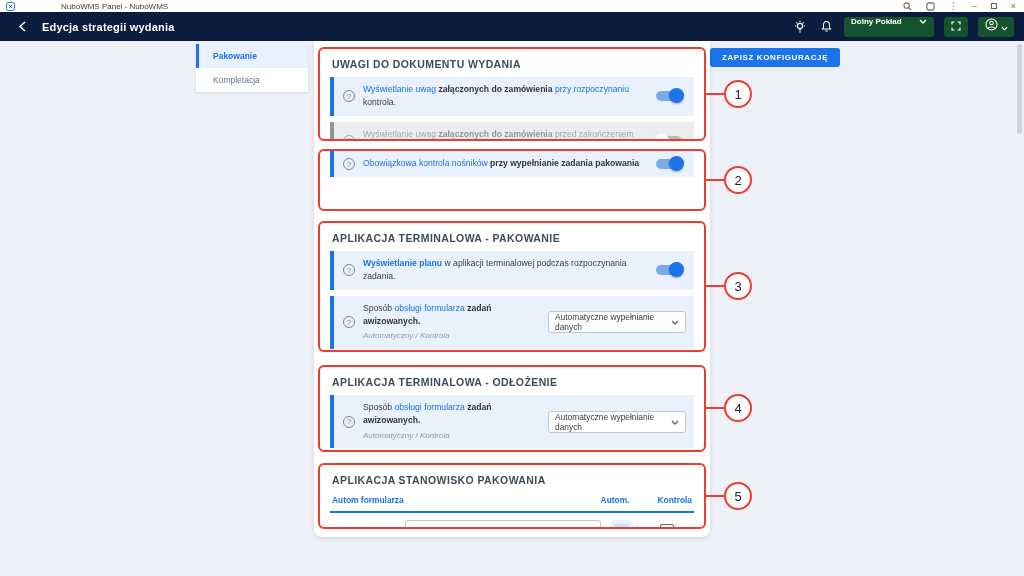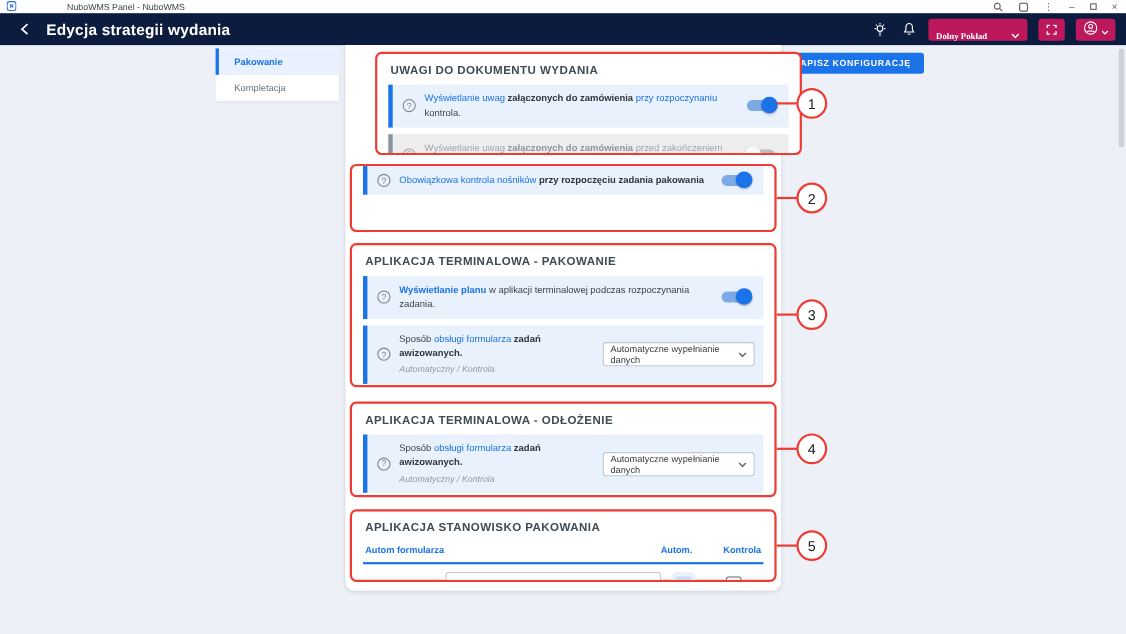--- a/index.html
+++ b/index.html
@@ -12,24 +12,24 @@
   .tb-left { display:flex; align-items:center; gap:5px; }
   .tb-title { font-size:8px; color:#3c4043; white-space:nowrap;padding-left:41px; }
   .tb-right { display:flex; align-items:center; gap:14px; padding-right:4px; }
   .tb-ic { font-size:9px; color:#5f6368; line-height:10px; display:flex; align-items:center; justify-content:center; }
   .maxbox { width:6px; height:6px; border:1px solid #5f6368; display:inline-block; }
 
   
   .appbar { position:absolute; left:0; top:12px; width:1024px; height:29px; background:#0c1c3e;
             display:flex; align-items:center; padding:0 10px 0 14px; }
   .back { width:16px; height:16px; display:flex; align-items:center; justify-content:center; margin-right:12px; cursor:pointer; }
-  .appbar-title { color:#ffffff; font-size:14px; font-weight:bold; letter-spacing:.2px; }
+  .appbar-title { color:#ffffff; font-size:11px; font-weight:bold; letter-spacing:.2px; }
   .appbar-right { margin-left:auto; display:flex; align-items:center; gap:10px; }
   .hd-ic { width:16px; height:16px; display:flex; align-items:center; justify-content:center; }
-  .hd-box { height:20px; background:#be185d; border-radius:3px; display:flex; align-items:flex-end; color:#fff;font-family:Liberation Serif, serif; }
+  .hd-box { height:20px; background:#14532d; border-radius:3px; display:flex; align-items:flex-start; color:#fff; }
   .wh-select { width:90px; justify-content:space-between; padding:0 7px; font-size:8px; font-weight:bold; }
   .fs-box { width:24px; justify-content:center; }
   .acct-box { width:36px; justify-content:center; gap:3px; }
 
   
   .sidebar { position:absolute; left:196px; top:44px; width:112px; background:#ffffff;
              box-shadow:0 1px 3px rgba(20,40,80,.10); }
   .side-item { height:24px; display:flex; align-items:center; padding-left:14px; font-size:8.5px;
                color:#68737e; border-left:3px solid transparent; cursor:pointer; }
   .side-item.active { background:#e8f1fd; border-left-color:#1a73e8; color:#1a73e8; font-weight:bold; }
@@ -185,21 +185,21 @@
 
 <div class="sidebar">
   <div class="side-item active">Pakowanie</div>
   <div class="side-item">Kompletacja</div>
 </div>
 
 <button class="save-btn">ZAPISZ KONFIGURACJĘ</button>
 
 <div class="card"></div>
 
-<div class="section" style="top:47px; height:94px;margin-left:23px;">
+<div class="section" style="top:47px; height:94px;">
   <div class="sec-title">UWAGI DO DOKUMENTU WYDANIA</div>
   <div class="row">
     <span class="help">?</span>
     <span class="rtext">
       <span class="lnk">Wyświetlanie uwag</span>
       <span class="bld">załączonych do zamówienia</span>
       <span class="lnk">przy rozpoczynaniu</span>
       <span>kontrola.</span>
     </span>
     <span class="toggle on">
@@ -219,21 +219,21 @@
   </div>
 </div>
 <div class="conn" style="top:93px;"></div>
 <div class="callout" style="top:80px;">1</div>
 
 <div class="section" style="top:149px; height:62px;">
   <div class="row">
     <span class="help">?</span>
     <span class="rtext">
       <span class="lnk">Obowiązkowa kontrola nośników</span>
-      <span class="bld">przy rozpoczęciu zadania pakowania</span>
+      <span class="bld">przy wypełnianie zadania pakowania</span>
     </span>
     <span class="toggle on">
         <span class="knob"></span>
       </span>
   </div>
 </div>
 <div class="conn" style="top:179px;"></div>
 <div class="callout" style="top:166px;">2</div>
 
 <div class="section" style="top:221px; height:131px;">

